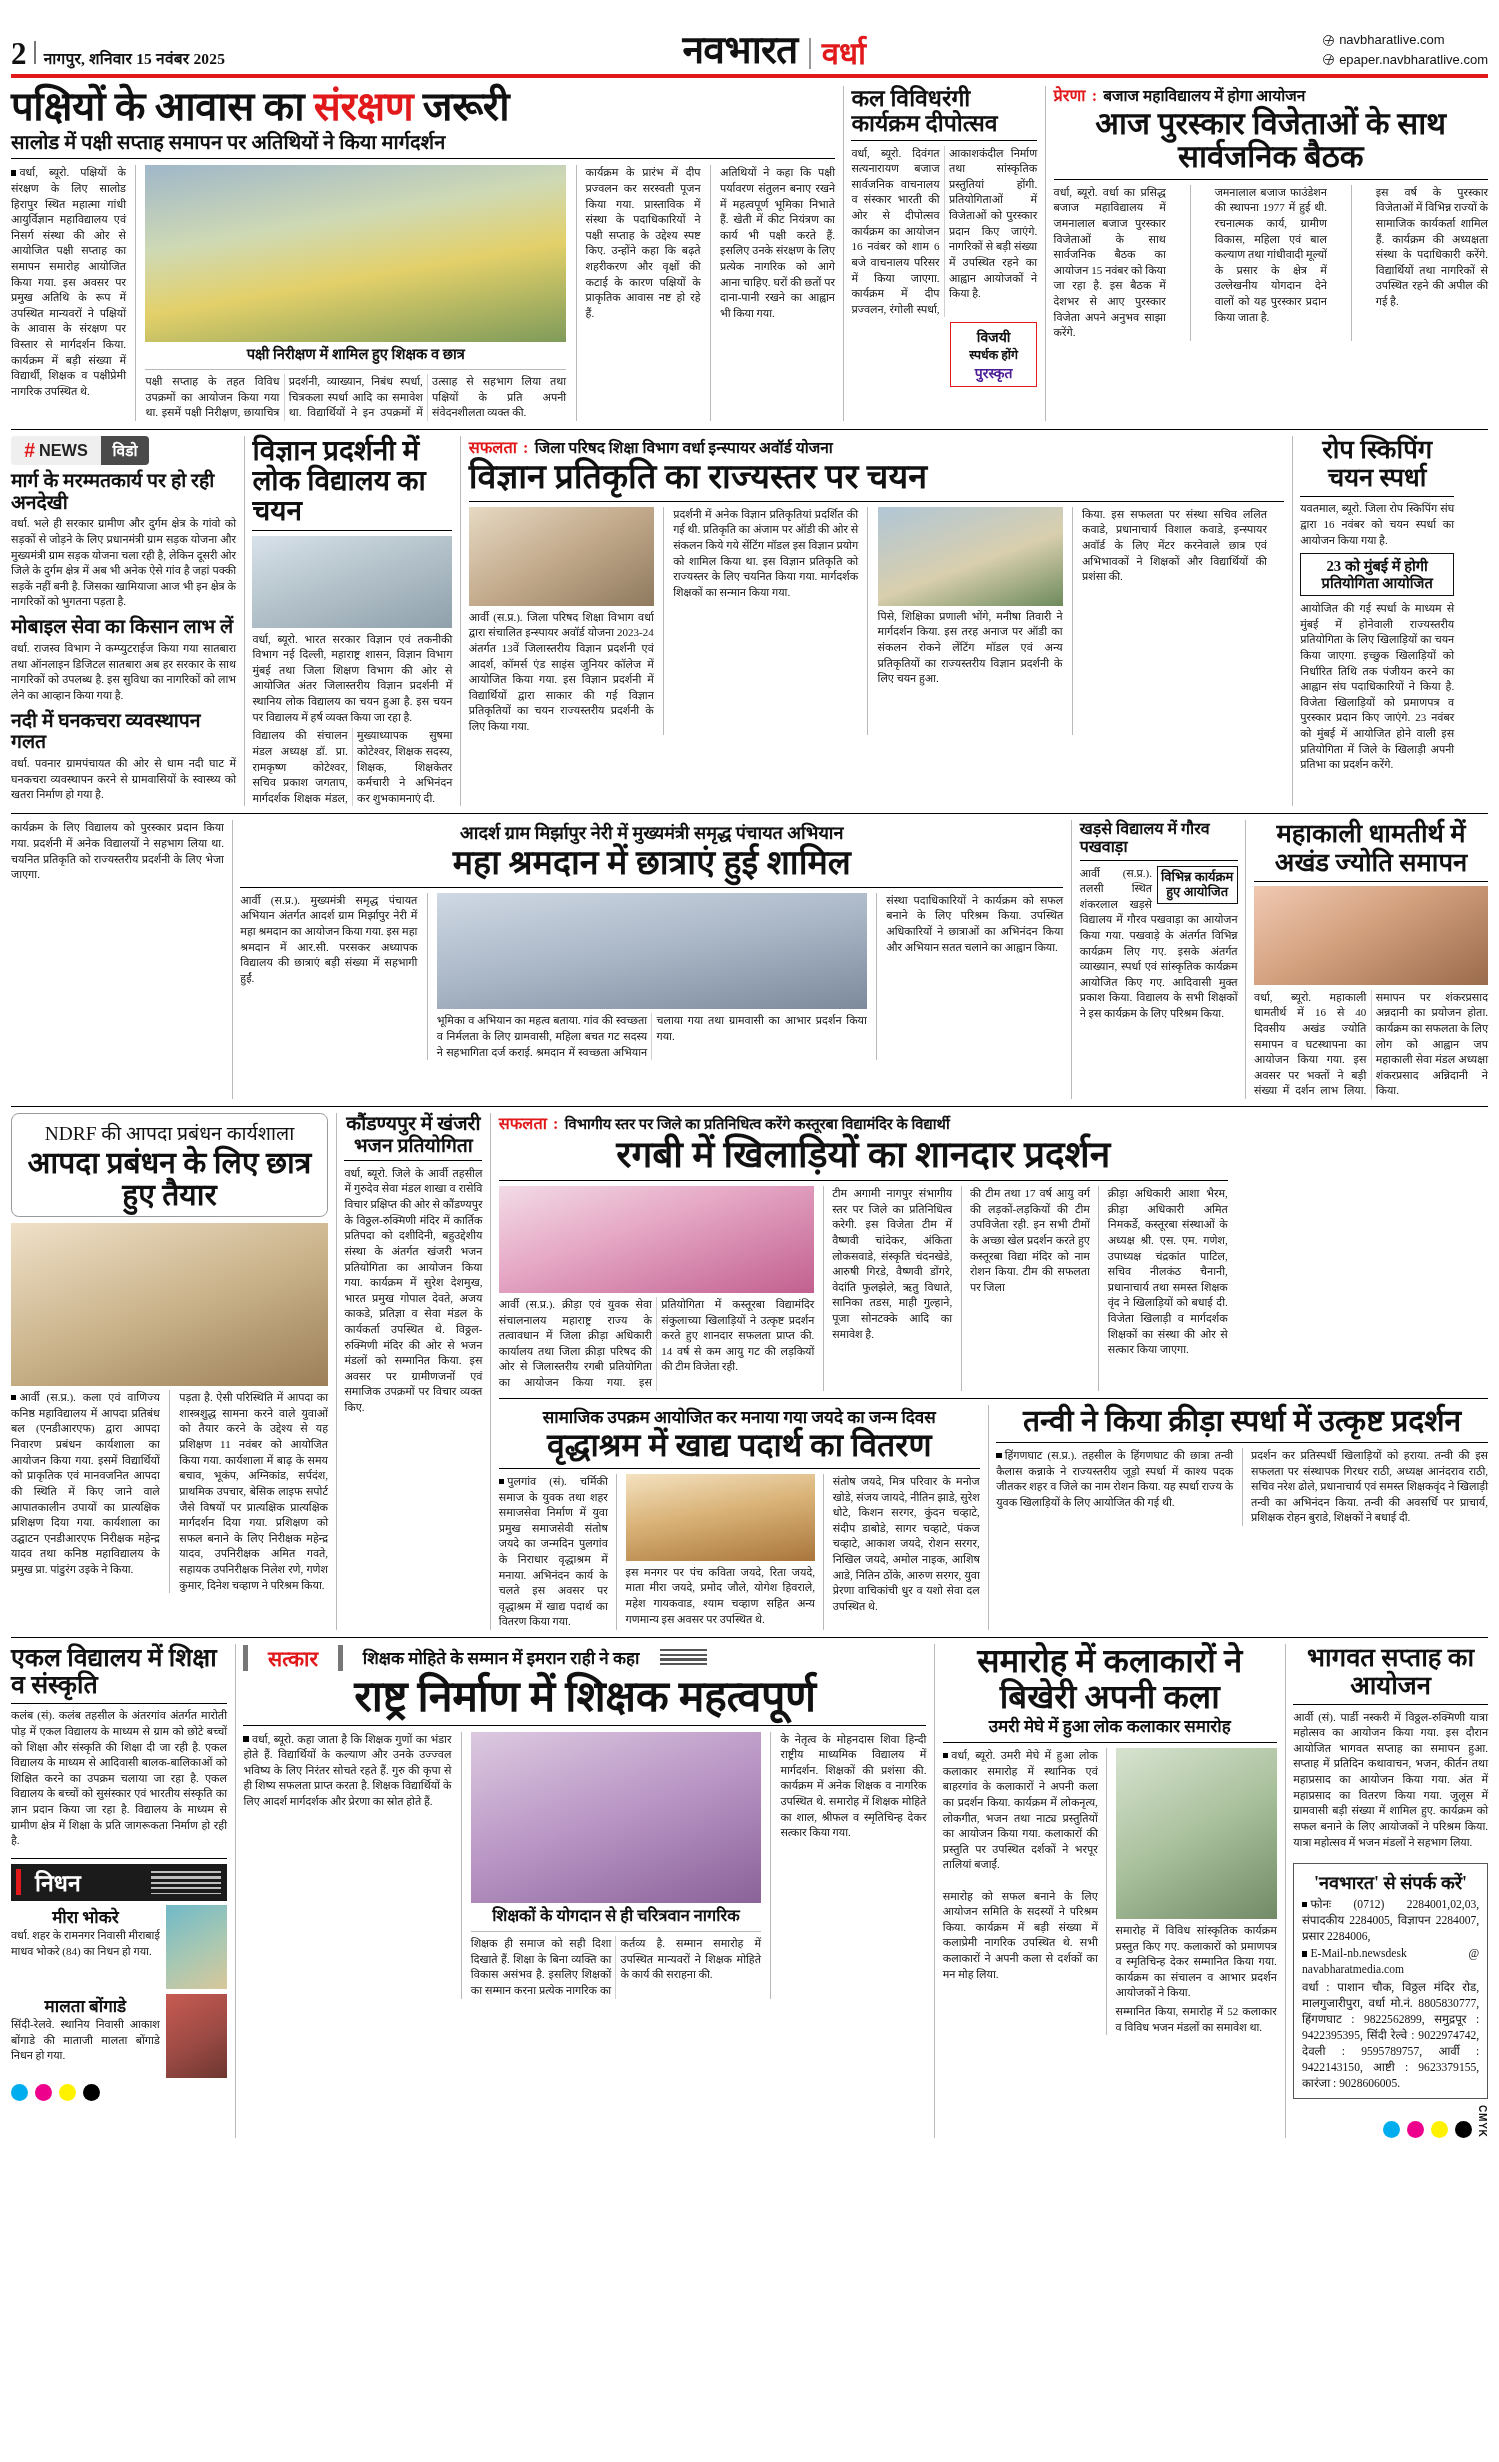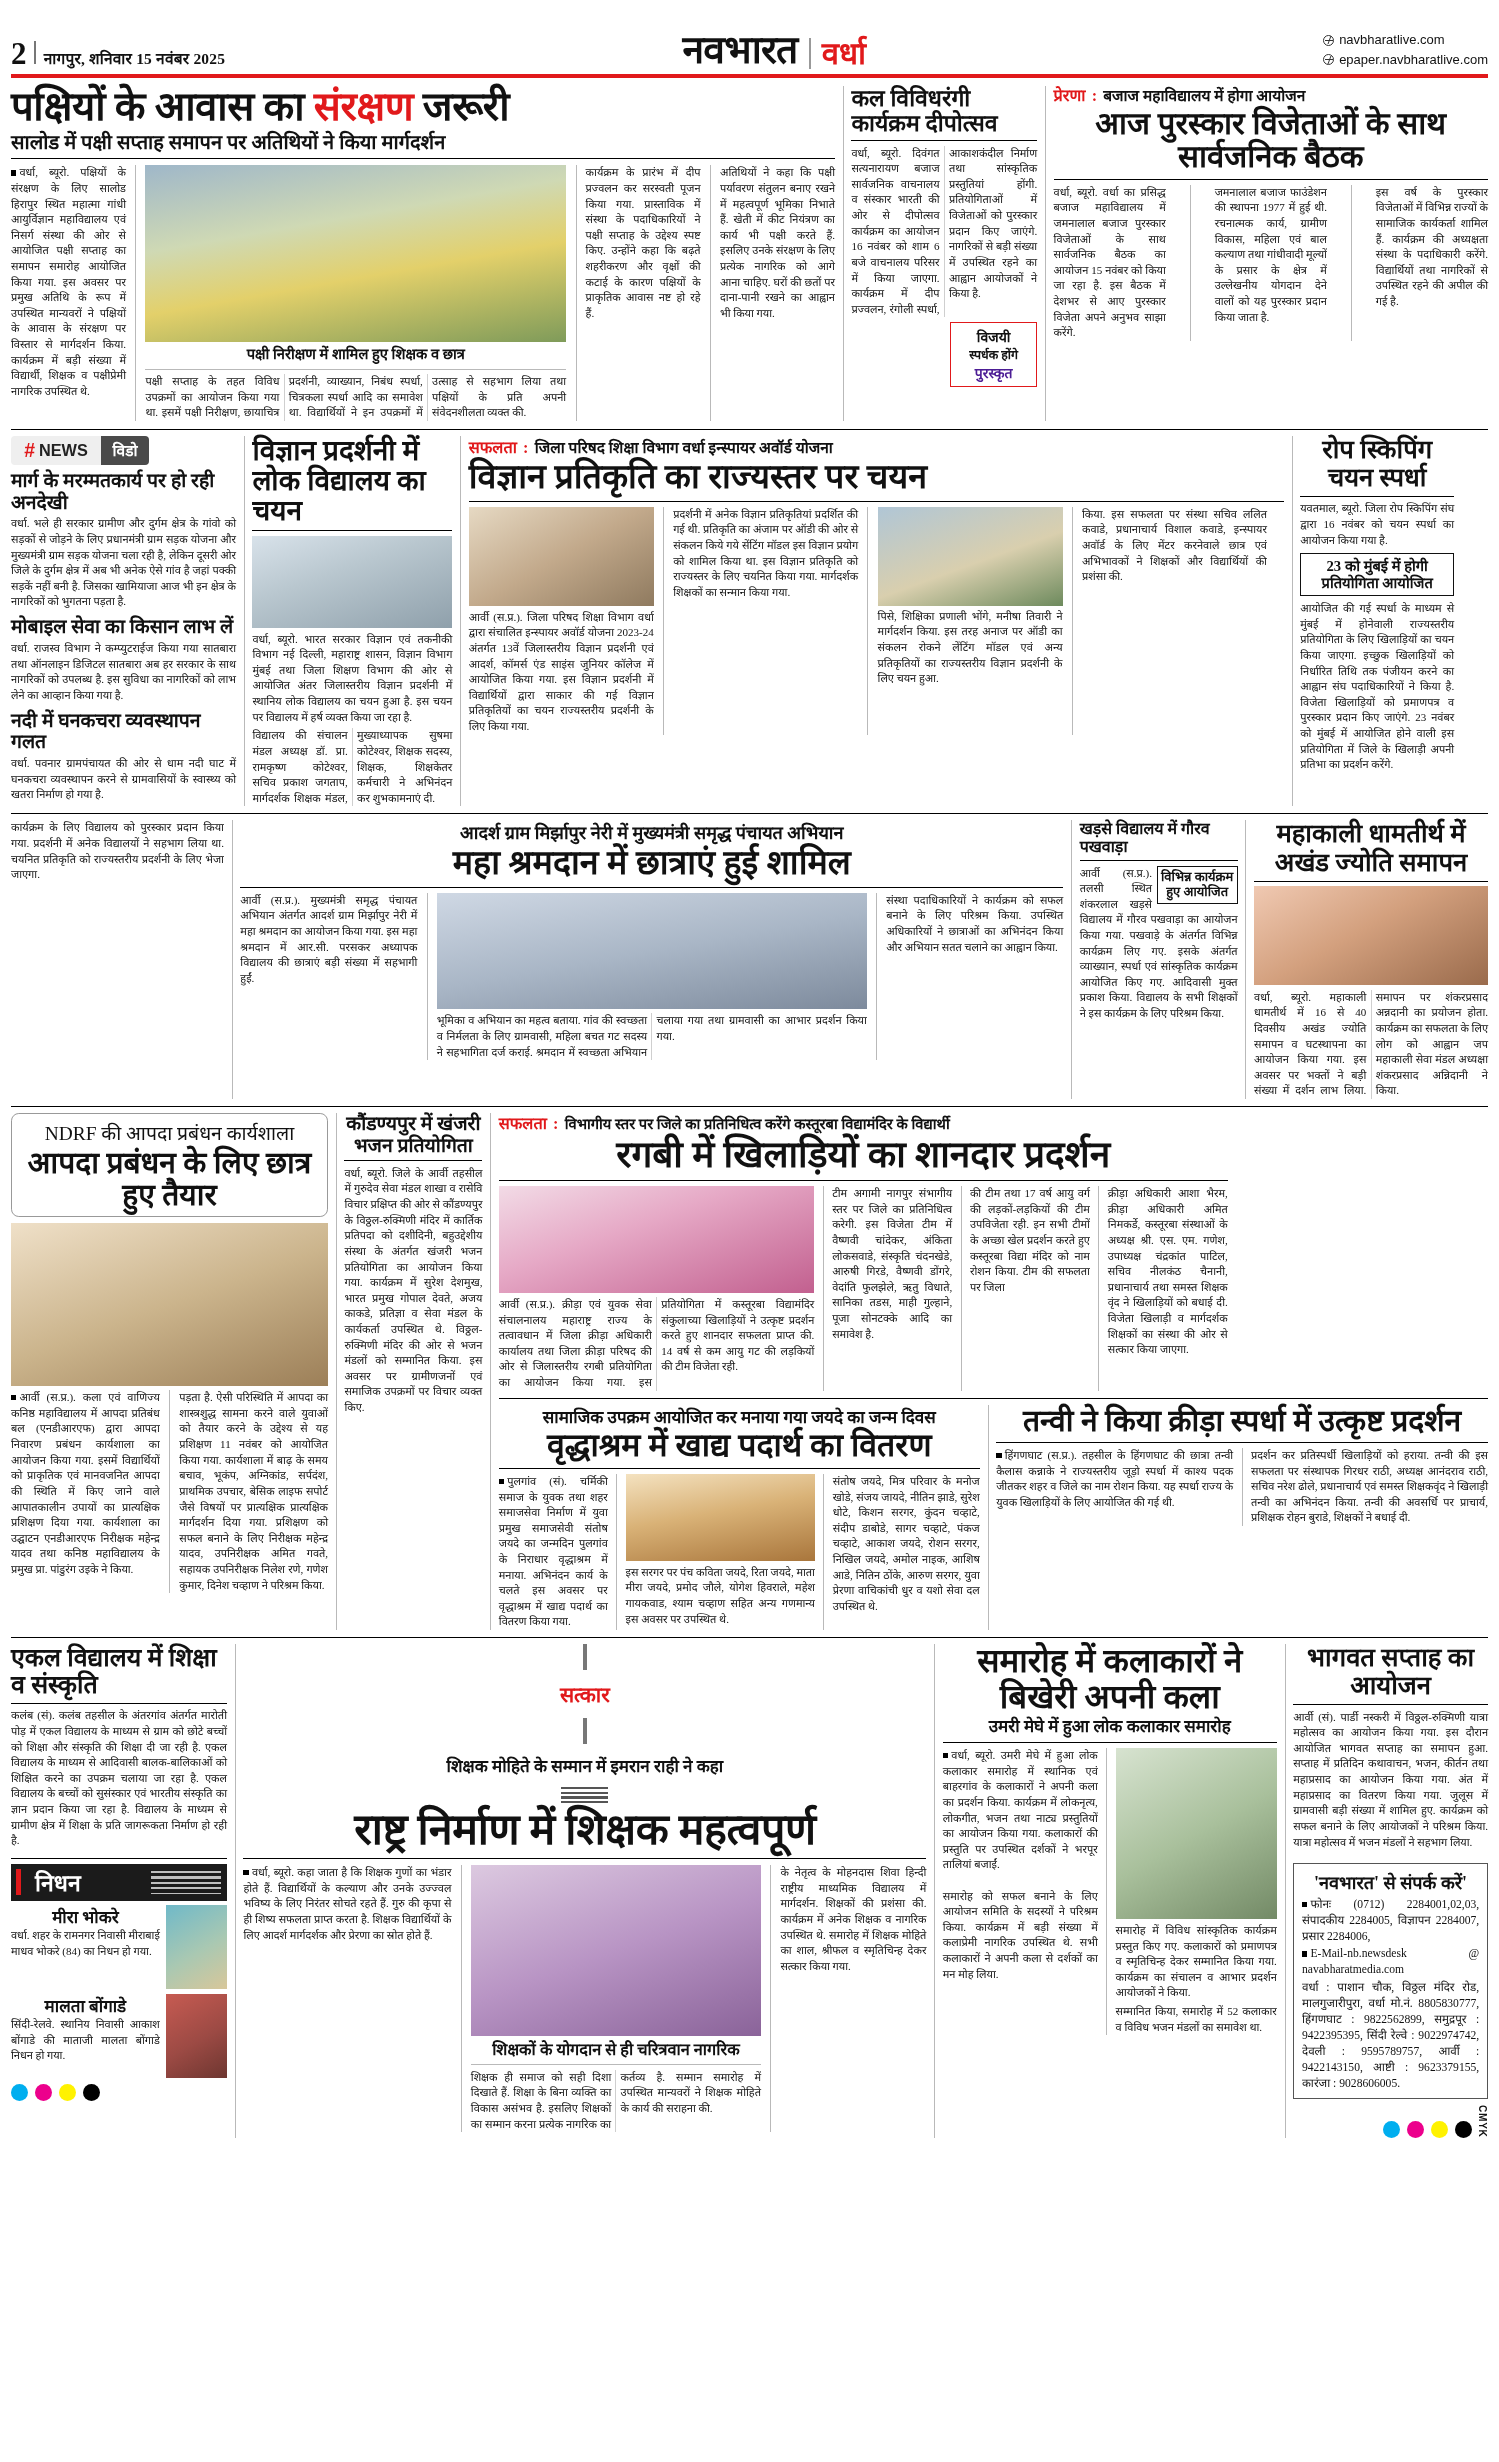--- a/index.html
+++ b/index.html
@@ -72,21 +72,21 @@
   .nb-b { width:48px; background:#4a4a4a; color:#fff; display:flex; align-items:center; justify-content:center; font-size:15.5px; font-weight:700; font-family:"Liberation Serif", serif; }
 
   
   .nidhan-hdr { background:#1b1b1b; height:37px; display:flex; align-items:center; position:relative; }
   .nidhan-hdr .tick { width:5.4px; height:26px; background:#e1191b; margin-left:4.7px; }
   .nidhan-hdr .txt { color:#fff; font-size:23px; font-weight:900; margin-left:14px; }
   .nidhan-hdr .lines { margin-left:auto; margin-right:6.2px; width:70px; height:23px;
      background:repeating-linear-gradient(to bottom,#bfbfbf 0 2.3px,#1b1b1b 2.3px 5.4px); }
 
   
-  .tagbox { display:flex; align-items:center; gap:10px;flex-direction:column; }
+  .tagbox { display:flex; align-items:center; gap:20px; }
   .tag-bar { width:4.7px; height:26px; background:#777; }
   .tag-red { color:#e1191b; font-size:21px; font-weight:900; }
   .tag-lines { width:47px; height:18.6px; background:repeating-linear-gradient(to bottom,#555 0 2.3px,#fff 2.3px 4.7px); }
 
   
   .contact { border:1.6px solid #555; padding:6.2px 7.8px; }
   .contact h4 { margin:0 0 3.1px; font-size:18px; font-weight:900; text-align:center; }
   .contact p { margin:0; font-size:11.6px; line-height:1.38; text-align:justify; }
 
   .cmyk { display:flex; gap:7px; align-items:center; }
@@ -363,21 +363,21 @@
 
         <div style="width:481px;">
           <div style="font-size:17px;font-weight:700;text-align:center;">सामाजिक उपक्रम आयोजित कर मनाया गया जयदे का जन्म दिवस</div>
           <div class="hl-lg" style="font-size:32px;text-align:center;margin-top:0.8px;">वृद्धाश्रम में खाद्य पदार्थ का वितरण</div>
           <div class="hsep" style="margin:4.7px 0 5.4px;"></div>
           <div class="flexrow" style="gap:8.5px;">
             <div style="width:109px;" class="body"><span class="sq"></span><span>पुलगांव (सं). चर्मिकी समाज के युवक तथा शहर समाजसेवा निर्माण में युवा प्रमुख समाजसेवी संतोष जयदे का जन्मदिन पुलगांव के निराधार वृद्धाश्रम में मनाया. अभिनंदन कार्य के चलते इस अवसर पर वृद्धाश्रम में खाद्य पदार्थ का वितरण किया गया.</span></div>
             <div class="vsep"></div>
             <div style="flex:1;">
               <div class="photo p11" style="height:87px;"></div>
-              <div class="body" style="margin-top:3.9px;">इस सरगर पर पंच कविता जयदे, रिता जयदे, माता मीरा जयदे, प्रमोद जौले, योगेश हिवराले, महेश गायकवाड, श्याम चव्हाण सहित अन्य गणमान्य इस अवसर पर उपस्थित थे.</div>
+              <div class="body" style="margin-top:3.9px;">इस मनगर पर पंच कविता जयदे, रिता जयदे, माता मीरा जयदे, प्रमोद जौले, योगेश हिवराले, महेश गायकवाड, श्याम चव्हाण सहित अन्य गणमान्य इस अवसर पर उपस्थित थे.</div>
             </div>
             <div class="vsep"></div>
             <div style="width:147px;" class="body"><span>संतोष जयदे, मित्र परिवार के मनोज खोडे, संजय जायदे, नीतिन झाडे, सुरेश धोटे, किशन सरगर, कुंदन चव्हाटे, संदीप डाबोडे, सागर चव्हाटे, पंकज चव्हाटे, आकाश जयदे, रोशन सरगर, निखिल जयदे, अमोल नाइक, आशिष आडे, नितिन ठोंके, आरुण सरगर, युवा प्रेरणा वाचिकांची धुर व यशो सेवा दल उपस्थित थे.</span></div>
           </div>
         </div>
 
         <div class="vsep" style="margin:0 7.8px;"></div>
 
         <div style="flex:1;">
           <div class="hl-lg" style="font-size:30px;text-align:center;">तन्वी ने किया क्रीड़ा स्पर्धा में उत्कृष्ट प्रदर्शन</div>

